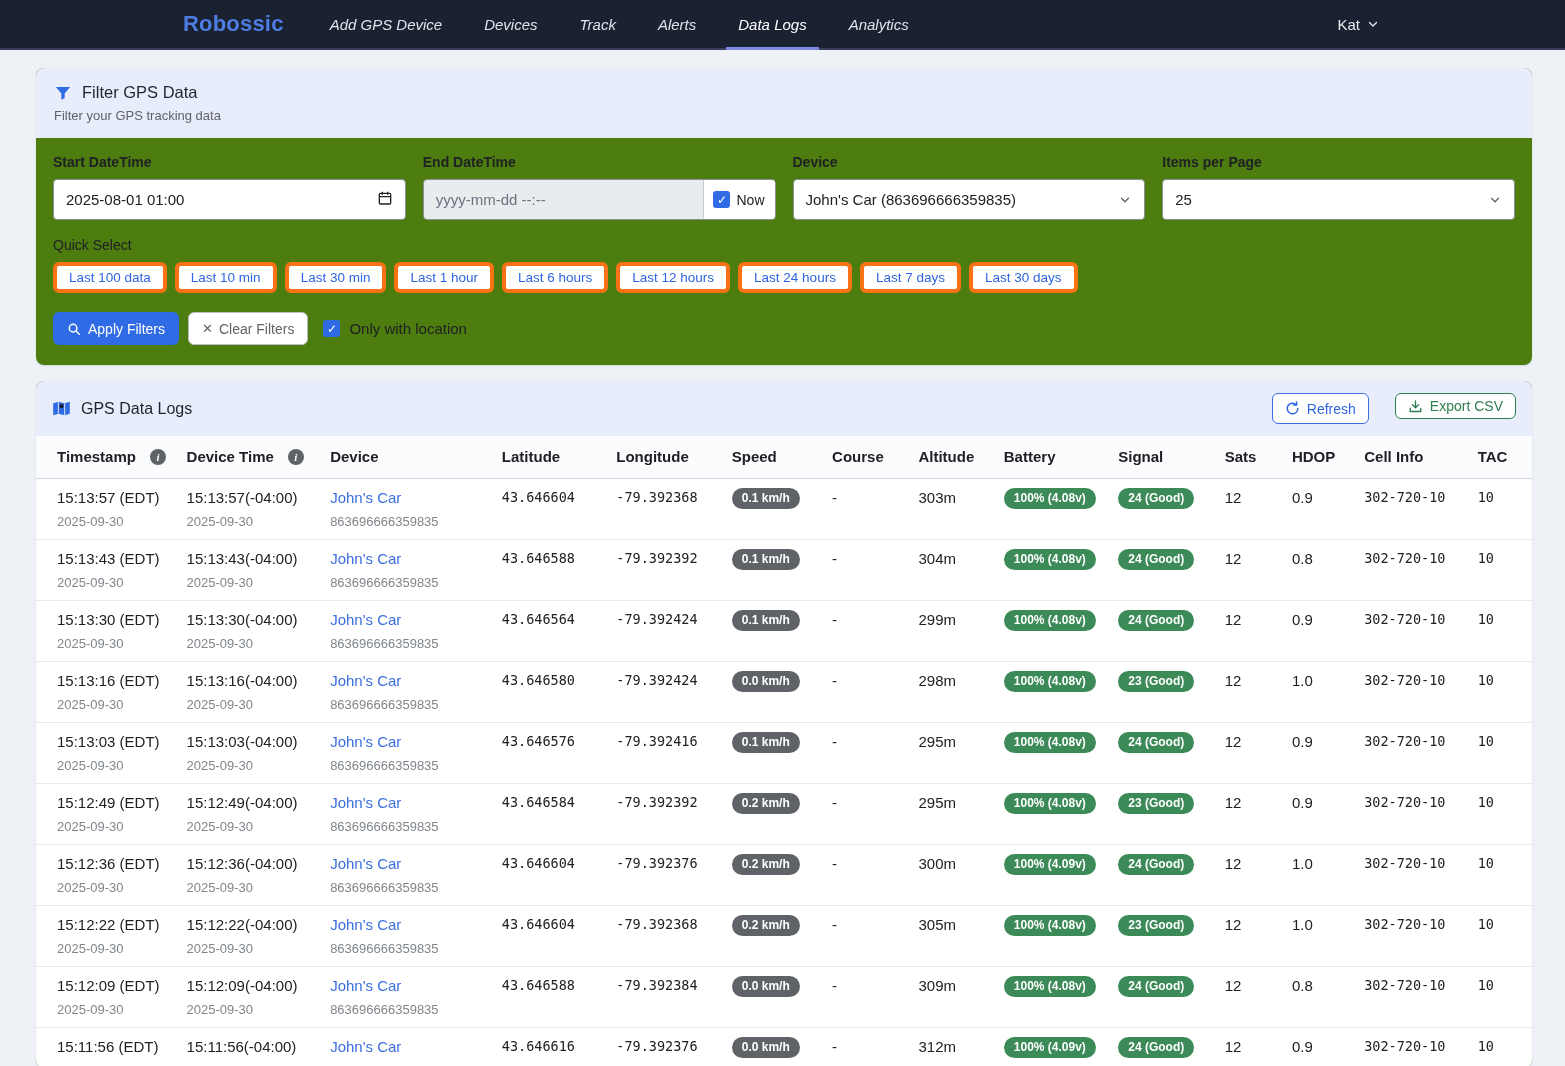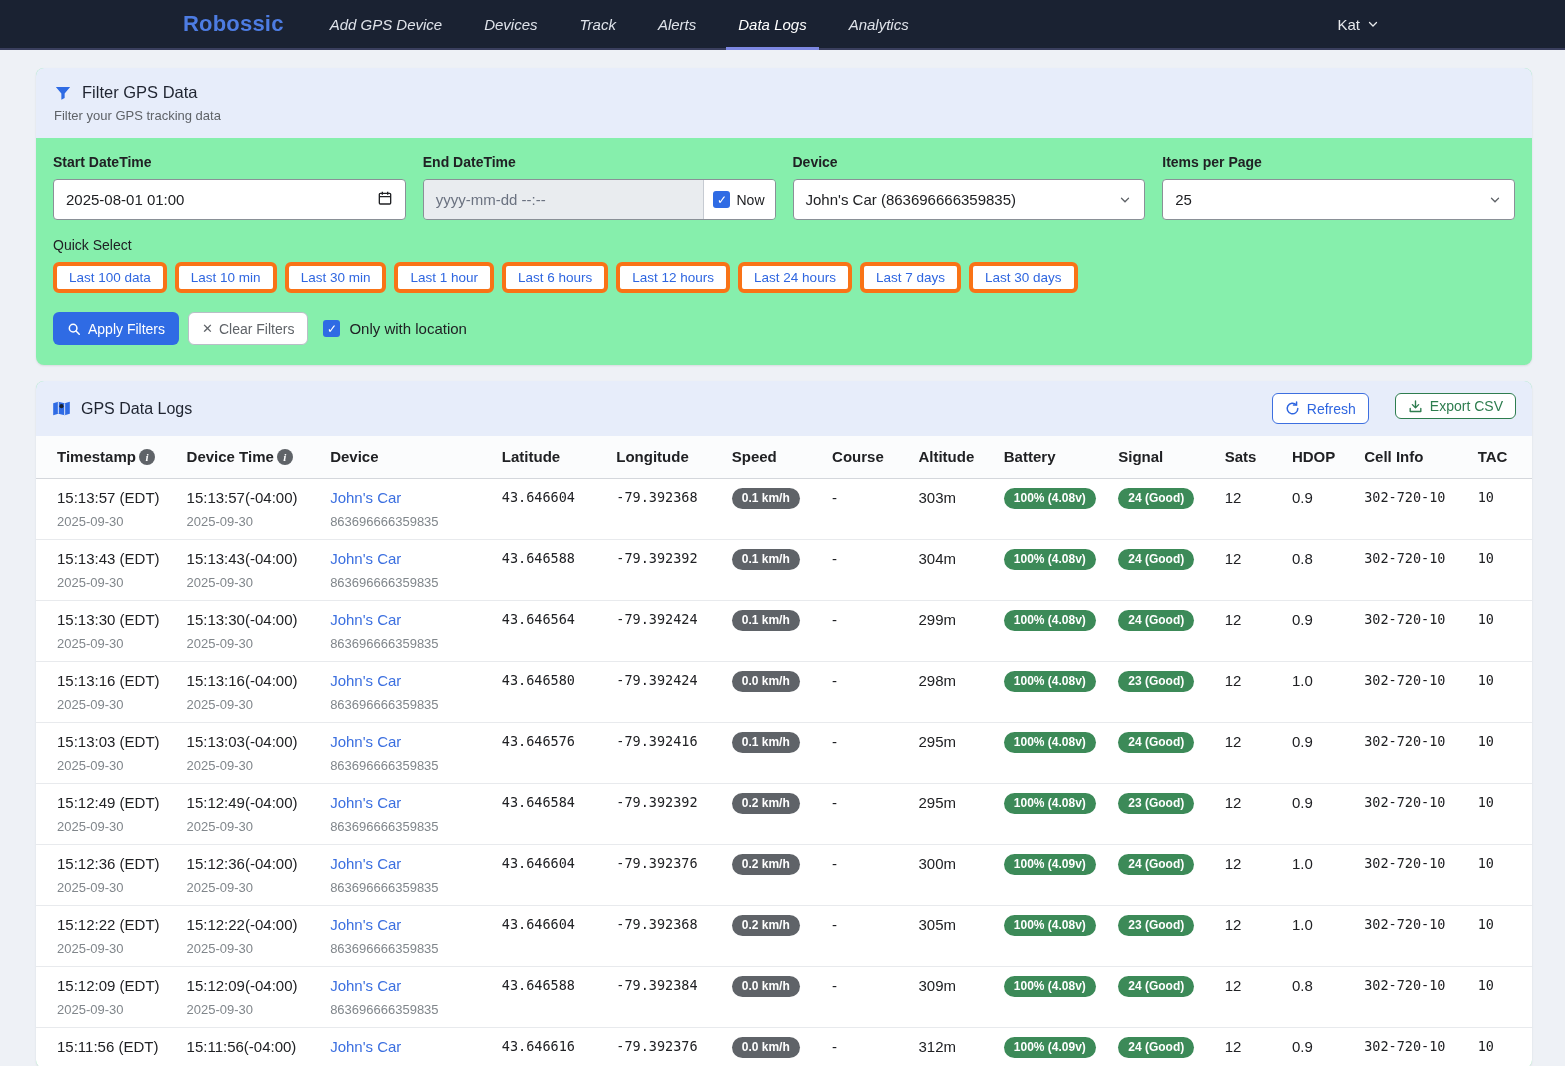--- a/index.html
+++ b/index.html
@@ -11,21 +11,21 @@
   .brand { color:#4d7ce2; font-size:22px; font-weight:bold; letter-spacing:.2px; cursor:pointer; }
   .nav-items { display:flex; align-items:center; margin-left:46px; gap:42px; height:100%;font-style:italic; }
   .nav-item { color:#dfe3ea; font-size:15px; font-weight:500; height:100%; display:flex; align-items:center; position:relative; cursor:pointer; }
   .nav-item.active { color:#ffffff; }
   .nav-item.active::after { content:""; position:absolute; left:-12px; right:-12px; bottom:-2px; height:3px; background:#7d88e2; }
   .nav-user { margin-left:auto; margin-right:186px; color:#e8eaed; font-size:15px; font-weight:500; display:flex; align-items:center; gap:7px; cursor:pointer; }
 
   .page { padding:18px 33px 0 36px; }
 
   
-  .card { background:#86efac; border-radius:8px; box-shadow:0 1px 2px rgba(60,64,67,.12); overflow:hidden; }
+  .card { background:#4d7c0f; border-radius:8px; box-shadow:0 1px 2px rgba(60,64,67,.12); overflow:hidden; }
   .card-header { background:#e7edfa; padding:15px 18px; }
   .card-title { display:flex; align-items:center; gap:10px; font-size:16.5px; font-weight:500; color:#1f2430; }
   .card-sub { margin-top:6px; font-size:13px; color:#5f6368; }
 
   
   .filter-body { padding:16px 17px 20px 17px; }
   .field-grid { display:grid; grid-template-columns:repeat(4,1fr); gap:17px; }
   .field-label { font-size:14px; color:#202124; margin-bottom:9px;font-weight:bold; }
   .input, .select { height:41px; border:1px solid #8a9097; border-radius:4px; background:#fff; display:flex; align-items:center; padding:0 12px; font-size:15px; color:#202124; cursor:pointer; }
   .select { justify-content:space-between; }
@@ -49,21 +49,21 @@
   .logs-header { background:#e7edfa; padding:12px 16px; display:flex; align-items:center; justify-content:space-between; }
   .logs-title { display:flex; align-items:center; gap:10px; font-size:16px; font-weight:500; color:#1f2430; }
   .logs-actions { display:flex; gap:26px; }
   .btn-refresh { height:31px; padding:0 12px; background:#fff; border:1px solid #3d6fe0; border-radius:6px; color:#2f66e0; font-size:14px; display:flex; align-items:center; gap:7px; cursor:pointer; }
   .btn-export { height:26px; padding:0 12px; background:#fff; border:1px solid #2e7d4f; border-radius:6px; color:#2e7d4f; font-size:14px; display:flex; align-items:center; gap:7px; cursor:pointer; }
 
   table { width:100%; border-collapse:collapse; table-layout:fixed; background:#fff; }
   th { text-align:left; font-size:15px; font-weight:700; color:#202124; padding:12px 8px 13px 8px; background:#fbfcfd; border-bottom:1px solid #d4d7dc; }
   th:first-child, td:first-child { padding-left:21px; }
   td { vertical-align:top; padding:9px 8px 9px 8px; border-bottom:1px solid #e8eaed; font-size:15px; color:#202124; }
-  .th-inner { display:flex; align-items:center; gap:3px; }
+  .th-inner { display:flex; align-items:center; gap:14px; }
   .info-icon { width:16px; height:16px; min-width:16px; background:#5f6368; border-radius:50%; color:#fff; font-size:11px; font-weight:bold; display:inline-flex; align-items:center; justify-content:center; font-family:"Liberation Serif", serif; font-style:italic; cursor:pointer; }
   .cell-main { font-weight:500; line-height:19px; }
   .cell-sub { margin-top:7px; font-size:13px; color:#80868b; font-weight:400; line-height:16px; }
   .device-link { color:#3b6fe0; font-weight:400; cursor:pointer; }
   .mono { font-family:"DejaVu Sans Mono", monospace; font-size:13.5px; line-height:19px; }
   .badge-gray { display:inline-block; background:#5f6368; color:#fff; font-size:12px; font-weight:700; padding:4px 10px; border-radius:11px; line-height:13px; }
   .badge-green { display:inline-block; background:#3c8a58; color:#fff; font-size:12px; font-weight:700; padding:4px 10px; border-radius:11px; line-height:13px; }
   .num { line-height:19px; }
 </style>
 </head>

